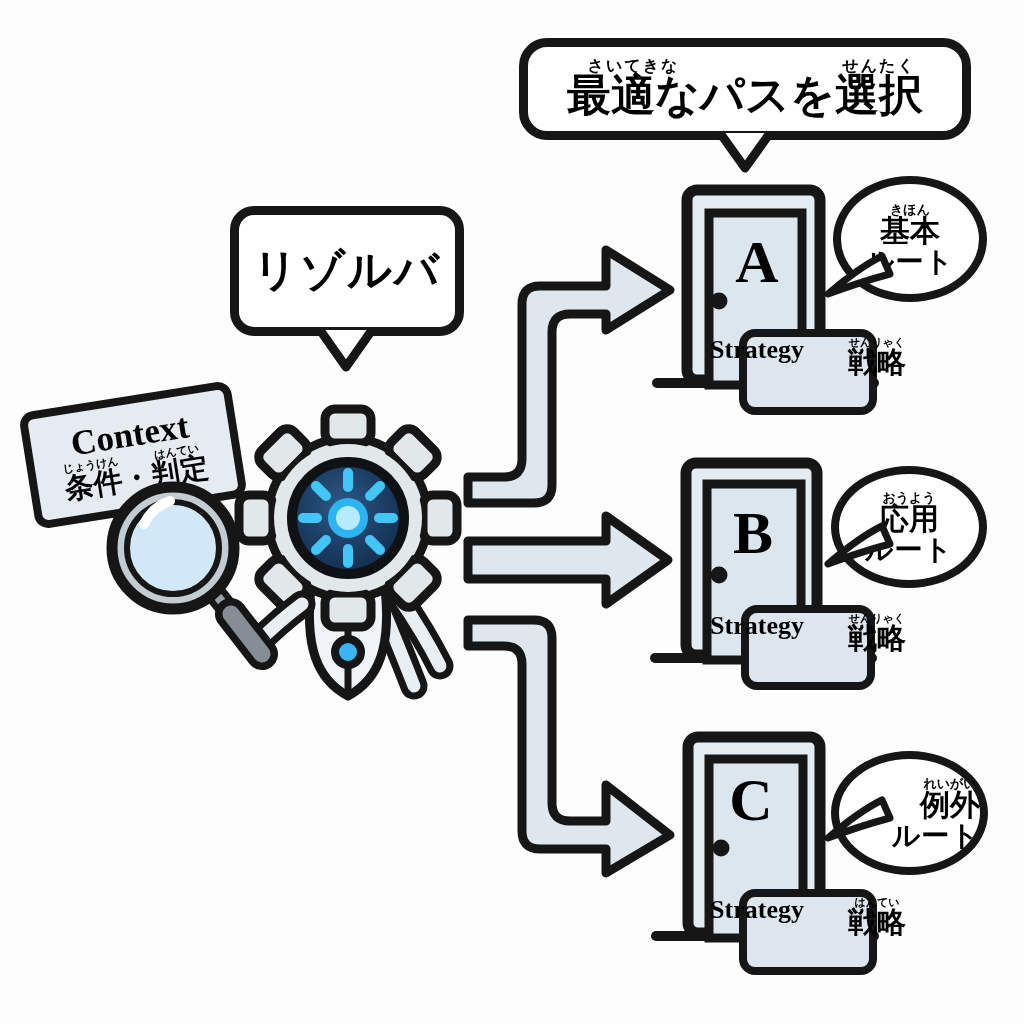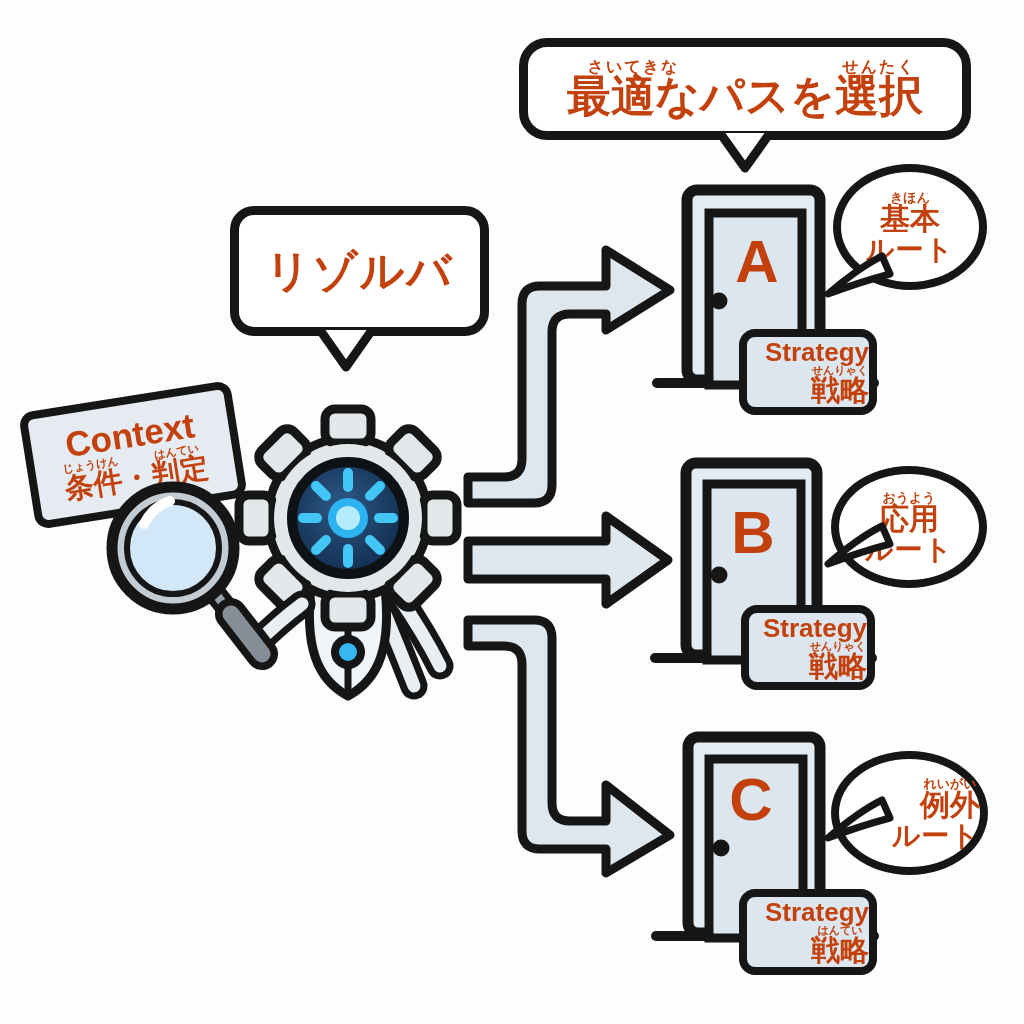--- a/index.html
+++ b/index.html
@@ -1,18 +1,18 @@
 <!DOCTYPE html>
 <html><head>
 <meta charset="utf-8">
 <style>
   html,body{margin:0;padding:0;background:#ffffff;}
   .canvas{
     position:relative;width:1024px;height:1024px;background:#fdfdfe;overflow:hidden;
-    font-family:Liberation Sans, sans-serif;color:#c2410c;
+    font-family:Liberation Serif, serif;color:#000000;
   }
   .layer{position:absolute;left:0;top:0;}
   
   .bubble-rect{
     position:absolute;background:#ffffff;border:9px solid #161616;border-radius:28px;
     display:flex;flex-direction:column;align-items:center;justify-content:center;
     box-sizing:border-box;text-align:center;z-index:2;
   }
   .top-bubble-line{font-size:44px;font-weight:800;line-height:1.05;white-space:nowrap;}
   .top-bubble-line rt{font-size:16px;font-weight:700;letter-spacing:2px;}
@@ -34,21 +34,21 @@
     position:absolute;background:#ffffff;border:8px solid #161616;border-radius:50%;
     display:flex;flex-direction:column;align-items:center;justify-content:center;
     box-sizing:border-box;text-align:center;z-index:2;
   }
   .route-word{font-size:30px;font-weight:800;line-height:1.0;white-space:nowrap;}
   .route-word rt{font-size:13px;font-weight:700;}
   .route-line2{font-size:28px;font-weight:800;line-height:1.0;margin-top:2px;letter-spacing:1px;}
   
   .plate{
     position:absolute;background:#dde6ee;border:8px solid #161616;border-radius:16px;
-    display:flex;flex-direction:column;align-items:flex-end;justify-content:center;
+    display:flex;flex-direction:row;align-items:flex-start;justify-content:center;
     box-sizing:border-box;text-align:center;z-index:2;
   }
   .plate-en{font-size:26px;font-weight:800;line-height:1.0;}
   .plate-jp{font-size:29px;font-weight:800;line-height:0.95;white-space:nowrap;margin-left:44px;}
   .plate-jp rt{font-size:11px;font-weight:700;}
   
   .door-letter{
     position:absolute;width:70px;text-align:center;font-size:60px;font-weight:800;
     line-height:1;z-index:2;
   }
@@ -143,21 +143,21 @@
 
   <div class="bubble-rect" style="left:519px;top:38px;width:452px;height:102px;">
     <div class="top-bubble-line">
       <ruby><span>最適な</span><rt>さいてきな</rt></ruby><span>パスを</span><ruby><span>選択</span><rt>せんたく</rt></ruby>
     </div>
   </div>
   <svg class="tail" style="left:716px;top:130px;" width="62" height="48">
     <path d="M4,3 L29,38 L54,3" fill="#ffffff" stroke="#161616" stroke-width="9" stroke-linejoin="round"></path>
   </svg>
 
-  <div class="bubble-rect" style="left:230px;top:206px;width:259px;height:130px;border-radius:24px;">
+  <div class="bubble-rect" style="left:230px;top:206px;width:234px;height:130px;border-radius:24px;">
     <div class="resolver-line1">リゾルバ</div>
   </div>
   <svg class="tail" style="left:316px;top:327px;" width="64" height="50">
     <path d="M4,3 L30,40 L56,3" fill="#ffffff" stroke="#161616" stroke-width="9" stroke-linejoin="round"></path>
   </svg>
 
   <div class="sign">
     <div class="sign-title">Context</div>
     <div class="sign-sub">
       <ruby><span>条件</span><rt>じょうけん</rt></ruby><span>・</span><ruby><span>判定</span><rt>はんてい</rt></ruby>
@@ -175,21 +175,21 @@
     </g>
     <g>
       <circle cx="173" cy="548" r="54" fill="#d2e7f7" stroke="#c3cbd3" stroke-width="13"></circle>
       <circle cx="173" cy="548" r="61" fill="none" stroke="#161616" stroke-width="11"></circle>
       <circle cx="173" cy="548" r="46" fill="none" stroke="#161616" stroke-width="6"></circle>
       <path d="M144,524 Q152,507 170,501" fill="none" stroke="#ffffff" stroke-width="10" stroke-linecap="round"></path>
     </g>
   </svg>
 
   <span class="door-letter" style="left:722px;top:232px;">A</span>
-  <div class="ellipse-bubble" style="left:833px;top:164px;width:154px;height:126px;">
+  <div class="ellipse-bubble" style="left:833px;top:176px;width:154px;height:126px;">
     <div class="route-word">
       <ruby><span>基本</span><rt>きほん</rt></ruby>
     </div>
     <div class="route-line2">ルート</div>
   </div>
   <svg class="tail" style="left:820px;top:248px;" width="80" height="56">
     <path d="M62,8 Q38,20 8,46 Q40,34 70,26 Z" fill="#ffffff" stroke="#161616" stroke-width="7" stroke-linejoin="round"></path>
   </svg>
   <div class="plate" style="left:739px;top:329px;width:138px;height:86px;">
     <div class="plate-en">Strategy</div>

